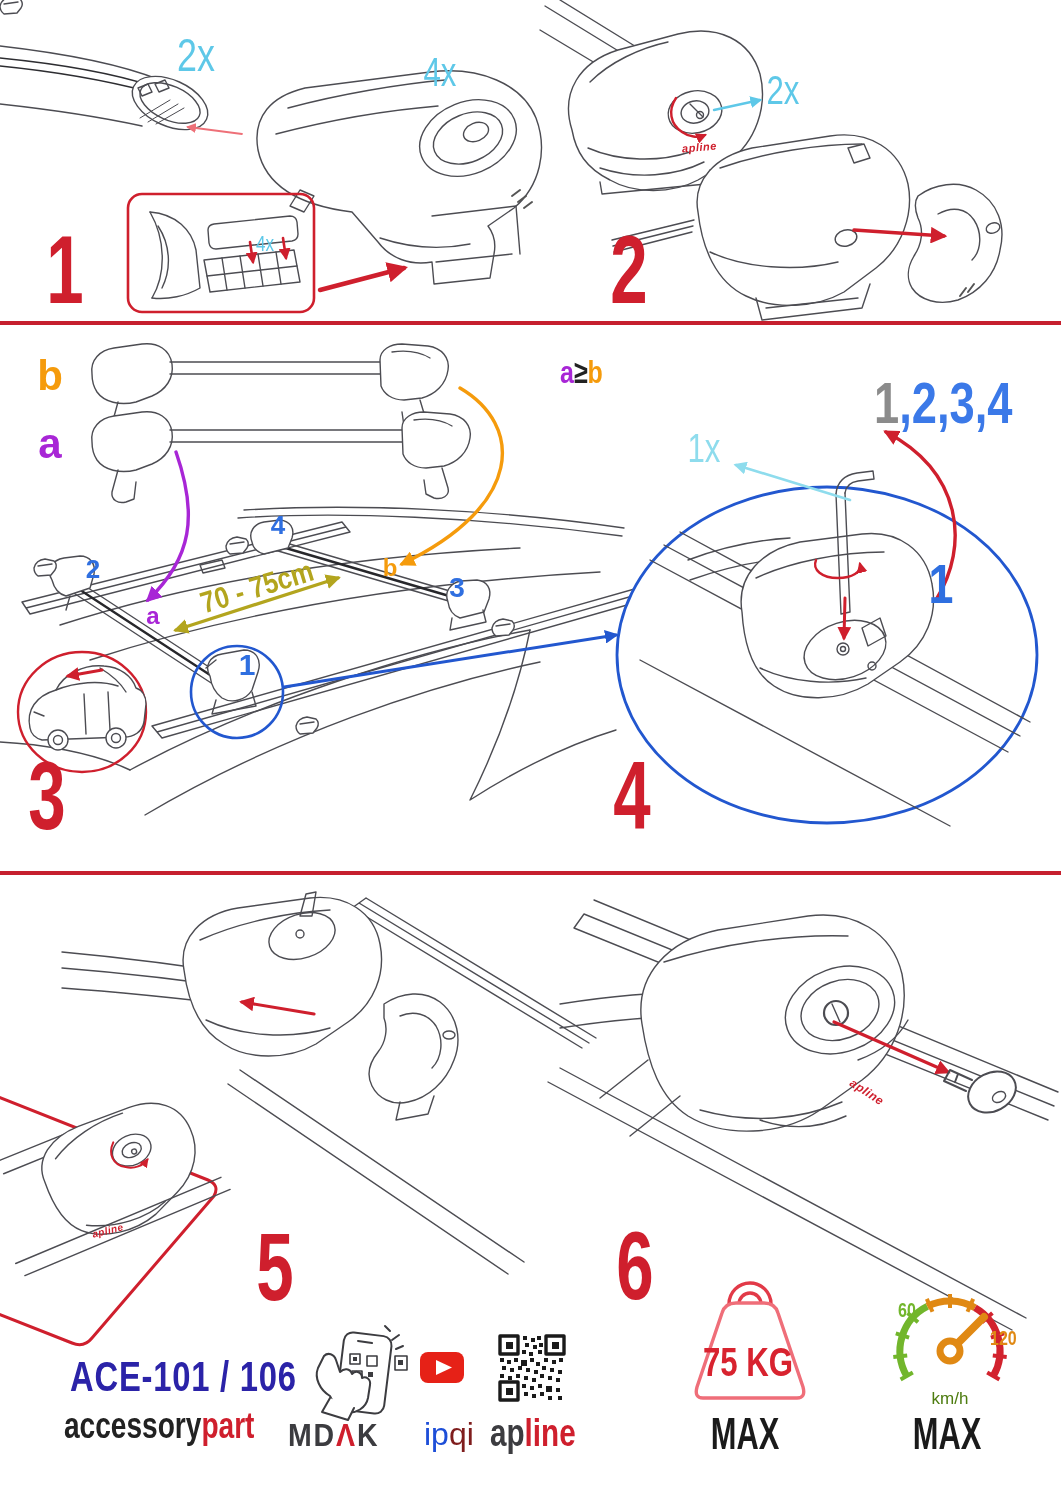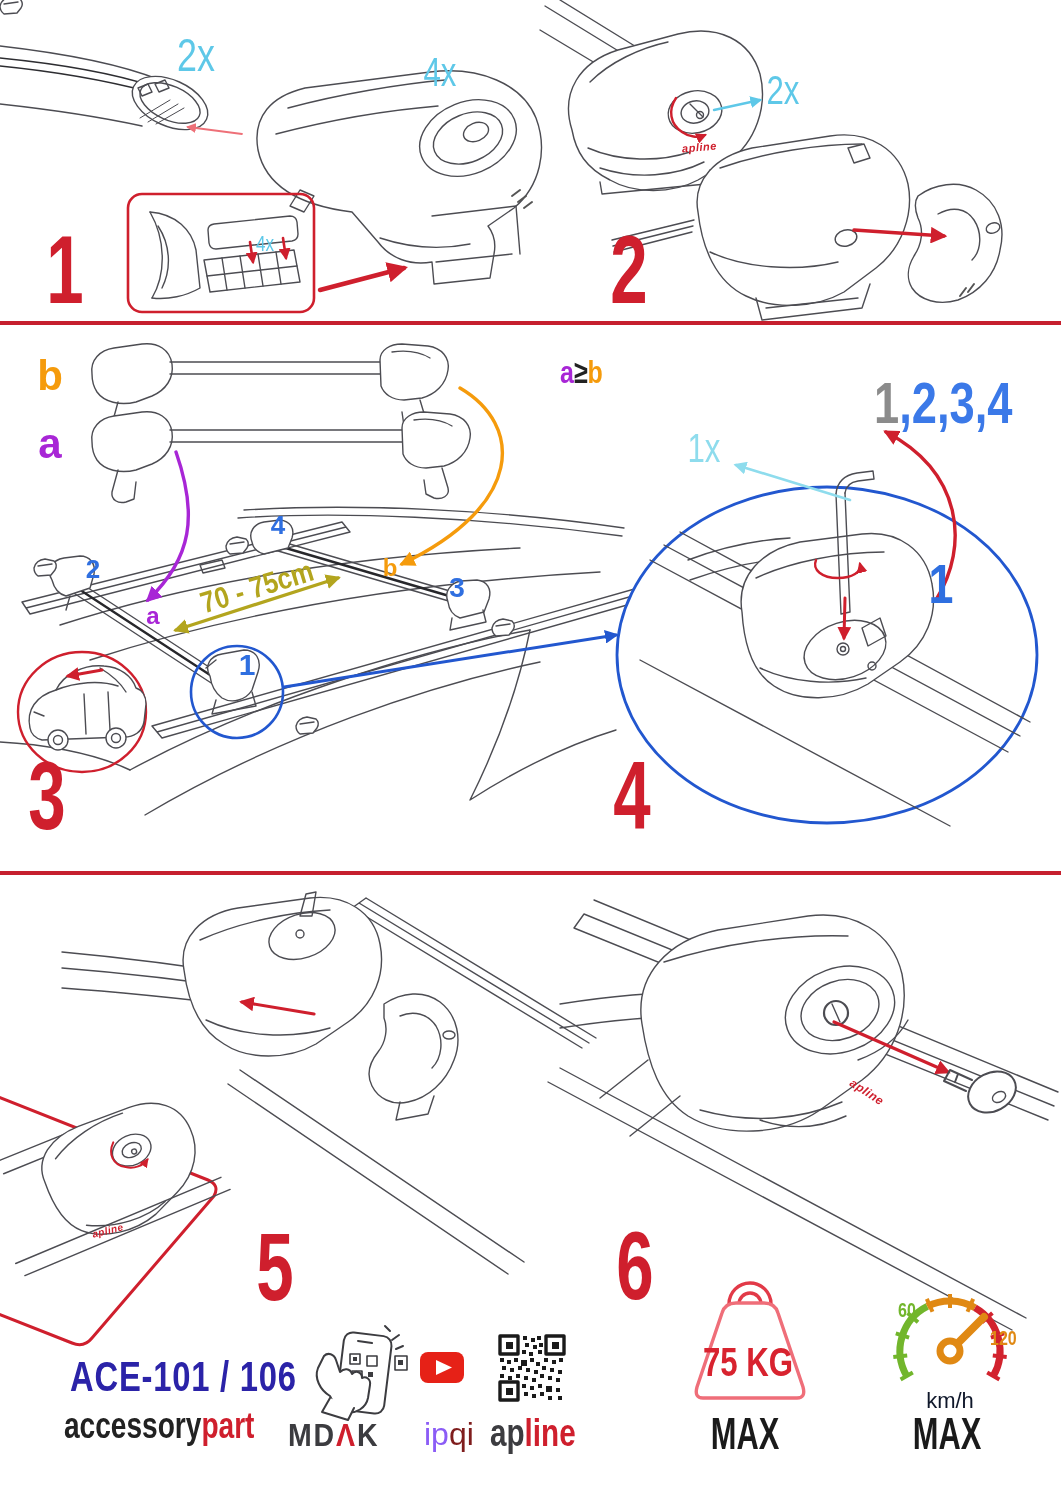--- a/index.html
+++ b/index.html
@@ -374,23 +374,23 @@
 <div class="t stepnum" style="left:592px;top:748px;">4</div>
 
 <div class="t brandmini" style="left:92px;top:1226px;font-size:10px;transform:rotate(-14deg);">apline</div>
 <div class="t stepnum" style="left:235px;top:1219px;">5</div>
 <div class="t brandmini" style="left:848px;top:1086px;font-size:12px;transform:rotate(33deg);">apline</div>
 <div class="t stepnum" style="left:595px;top:1218px;">6</div>
 
 <div class="t condL" style="left:70px;top:1356px;font-size:42px;font-weight:600;color:#2b23a8;letter-spacing:1px;">ACE-101 / 106</div>
 <div class="t condL" style="left:64px;top:1408px;font-size:36px;font-weight:600;"><span style="color:#222">accessory</span><span style="color:#cf1f2d">part</span></div>
 <div class="t" style="left:288px;top:1420px;font-size:31px;font-weight:700;letter-spacing:2px;transform:scaleX(.92);transform-origin:left center;"><span style="color:#3c3c40">MD</span><span style="color:#cf1f2d">Λ</span><span style="color:#3c3c40">K</span></div>
-<div class="t" style="left:424px;top:1418px;font-size:32px;font-weight:500;"><span style="color:#8b5cf6">ip</span><span style="color:#7f1d1d">qi</span></div>
+<div class="t" style="left:424px;top:1418px;font-size:32px;font-weight:500;"><span style="color:#1d4ed8">ip</span><span style="color:#7f1d1d">qi</span></div>
 <div class="t condL" style="left:490px;top:1414px;font-size:38px;font-weight:600;"><span style="color:#3c3c40">ap</span><span style="color:#cf1f2d">line</span></div>
 
 <div class="t cond center" style="left:688px;top:1342px;width:120px;font-size:40px;font-weight:700;color:#d8232f;">75 KG</div>
 <div class="t center" style="left:685px;top:1412px;width:120px;font-size:44px;font-weight:700;color:#1a1a1a;transform:scaleX(.7);">MAX</div>
 <div class="t" style="left:898px;top:1300px;font-size:20px;font-weight:700;color:#72b62c;transform:scaleX(.8);transform-origin:left center;">60</div>
 <div class="t" style="left:990px;top:1328px;font-size:20px;font-weight:700;color:#e08914;transform:scaleX(.8);transform-origin:left center;">120</div>
-<div class="t center" style="left:910px;top:1390px;width:80px;font-size:22px;color:#0f172a;">km/h</div>
+<div class="t center" style="left:910px;top:1390px;width:80px;font-size:17px;color:#4d7c0f;">km/h</div>
 <div class="t center" style="left:887px;top:1412px;width:120px;font-size:44px;font-weight:700;color:#1a1a1a;transform:scaleX(.7);">MAX</div>
 
 </div>
 
 </body></html>

